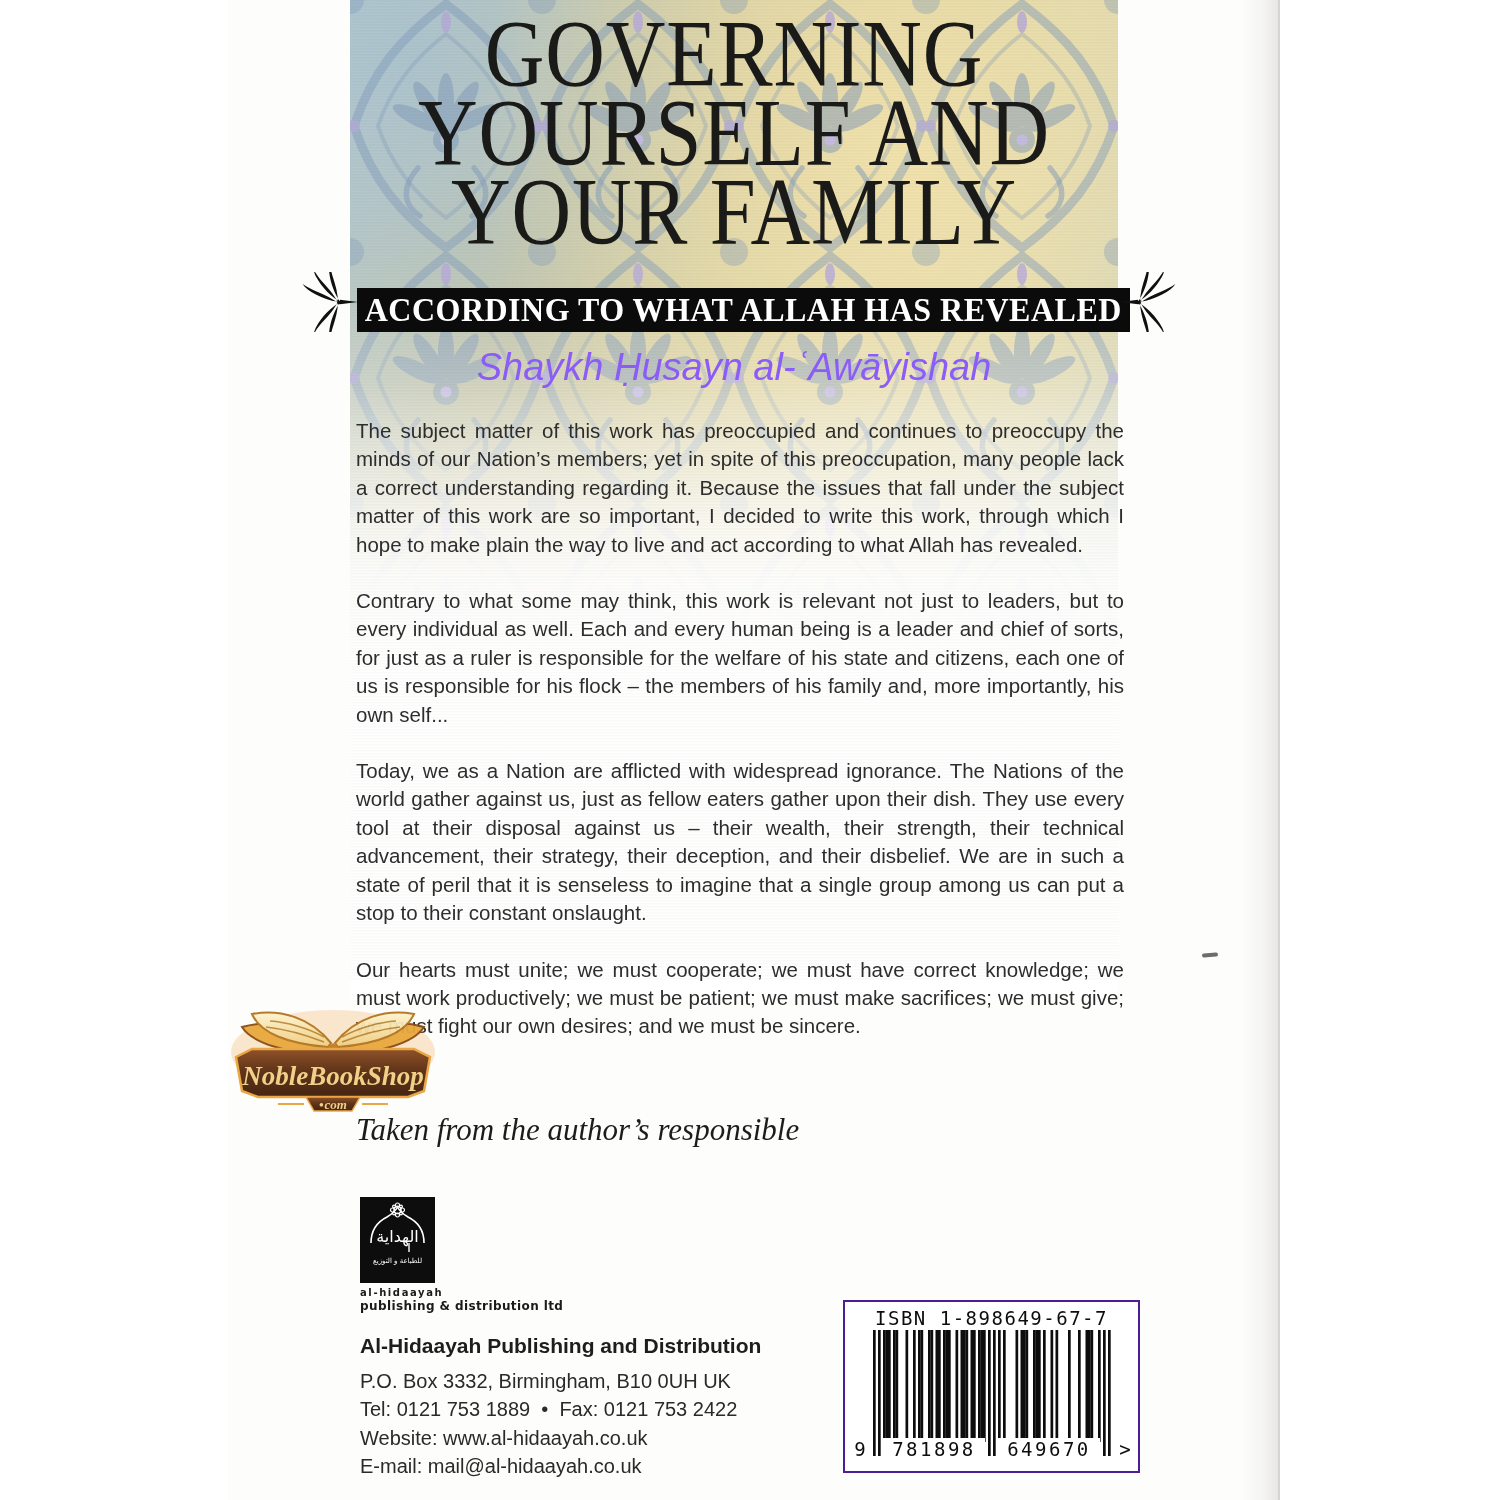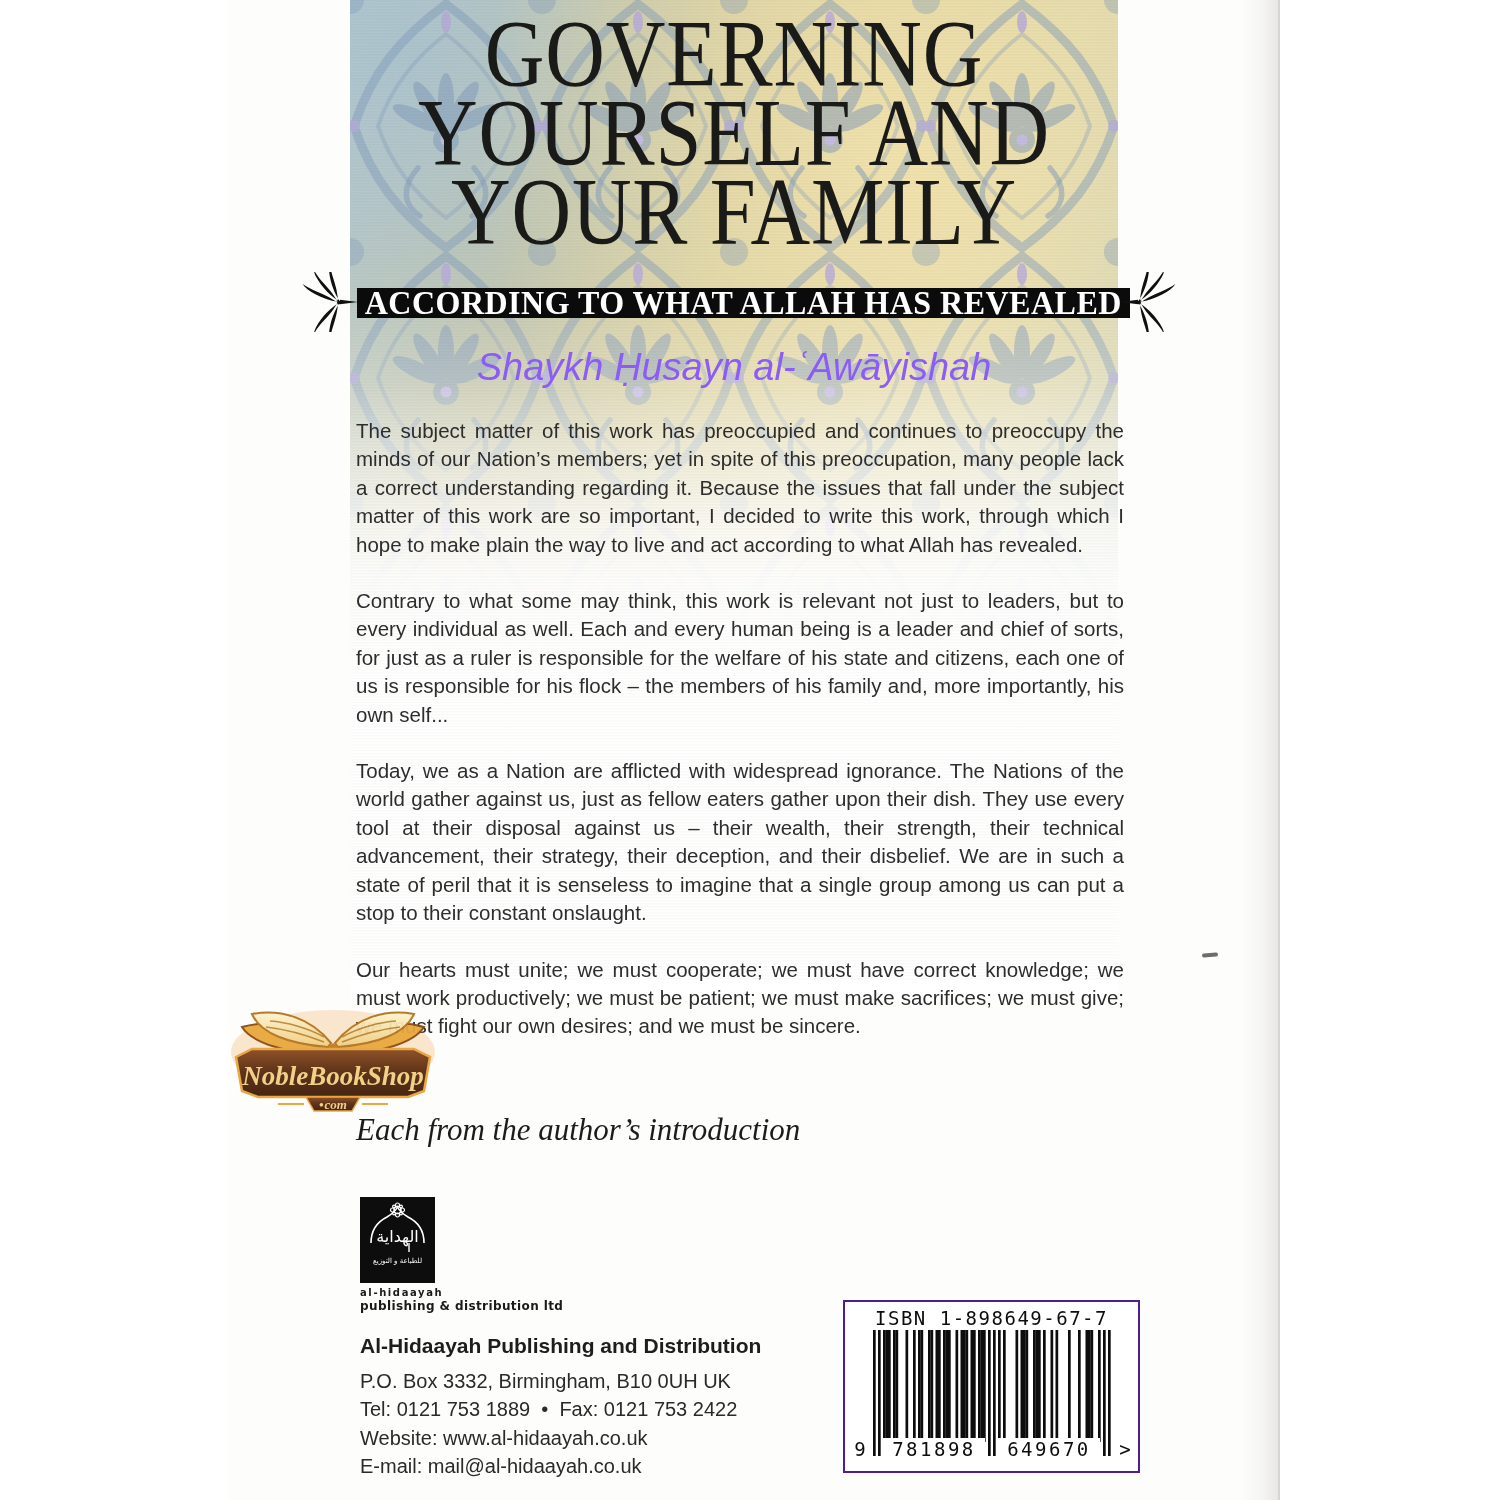--- a/index.html
+++ b/index.html
@@ -10,21 +10,21 @@
     background:linear-gradient(to right, rgba(120,115,105,0) 0%, rgba(120,115,105,0.06) 60%, rgba(120,115,105,0.16) 100%);
     border-right:2px solid rgba(110,105,95,0.28);}
   .pattern-band{position:absolute;left:350px;top:0;width:768px;height:1000px;}
   .scanlines{position:absolute;left:350px;top:0;width:768px;height:980px;pointer-events:none;
     background:repeating-linear-gradient(to bottom, rgba(90,90,80,0.045) 0px, rgba(90,90,80,0.045) 1px, rgba(255,255,255,0) 2px, rgba(255,255,255,0) 3px);
     mix-blend-mode:multiply;opacity:.8;}
   .title-block{position:absolute;left:350px;top:14px;width:768px;text-align:center;
     font-family:"Liberation Serif",serif;font-weight:400;color:#1a1a18;font-size:96px;line-height:79px;
     transform:scaleX(0.86);transform-origin:50% 0;letter-spacing:1px;}
   .title-line{display:block;}
-  .banner{position:absolute;left:357px;top:288px;width:773px;height:30px;background:#0b0b0b;
+  .banner{position:absolute;left:357px;top:288px;width:773px;height:44px;background:#0b0b0b;
     display:flex;align-items:center;justify-content:center;}
   .banner-text{font-family:"Liberation Serif",serif;font-weight:700;font-size:33px;color:#ffffff;
     letter-spacing:0.5px;transform:scaleX(0.97);white-space:nowrap;}
   .fleuron{position:absolute;top:272px;width:60px;height:60px;}
   .fleuron.left{left:298px;transform:scaleX(-1);}
   .fleuron.right{left:1120px;}
   .author-line{position:absolute;left:350px;top:346px;width:768px;text-align:center;
     font-family:Liberation Sans, sans-serif;font-style:italic;font-size:38px;color:#8b5cf6;}
   .body-copy{position:absolute;left:356px;top:417px;width:768px;
     font-size:20.5px;line-height:28.4px;color:#2d2d2d;text-align:justify;}
@@ -165,21 +165,21 @@
 
   <div class="body-copy">
     <p>The subject matter of this work has preoccupied and continues to preoccupy the minds of our Nation’s members; yet in spite of this preoccupation, many people lack a correct understanding regarding it. Because the issues that fall under the subject matter of this work are so important, I decided to write this work, through which I hope to make plain the way to live and act according to what Allah has revealed.</p>
     <p>Contrary to what some may think, this work is relevant not just to leaders, but to every individual as well. Each and every human being is a leader and chief of sorts, for just as a ruler is responsible for the welfare of his state and citizens, each one of us is responsible for his flock – the members of his family and, more importantly, his own self...</p>
     <p>Today, we as a Nation are afflicted with widespread ignorance. The Nations of the world gather against us, just as fellow eaters gather upon their dish. They use every tool at their disposal against us – their wealth, their strength, their technical advancement, their strategy, their deception, and their disbelief. We are in such a state of peril that it is senseless to imagine that a single group among us can put a stop to their constant onslaught.</p>
     <p>Our hearts must unite; we must cooperate; we must have correct knowledge; we must work productively; we must be patient; we must make sacrifices; we must give; we must fight our own desires; and we must be sincere.</p>
   </div>
 
   <div class="scan-artifact"></div>
 
-  <div class="attribution">Each from the author’s introduction</div>
+  <div class="attribution">Taken from the author’s responsible</div>
 
   <svg class="watermark" viewBox="0 0 214 118" aria-hidden="true">
     <defs>
       <linearGradient id="wmRibbon" x1="0" y1="0" x2="0" y2="1">
         <stop offset="0" stop-color="#8a4a1e"></stop>
         <stop offset="0.45" stop-color="#5a2a0e"></stop>
         <stop offset="1" stop-color="#3c1a06"></stop>
       </linearGradient>
       <linearGradient id="wmPage" x1="0" y1="0" x2="0" y2="1">
         <stop offset="0" stop-color="#fdf4cf"></stop>

